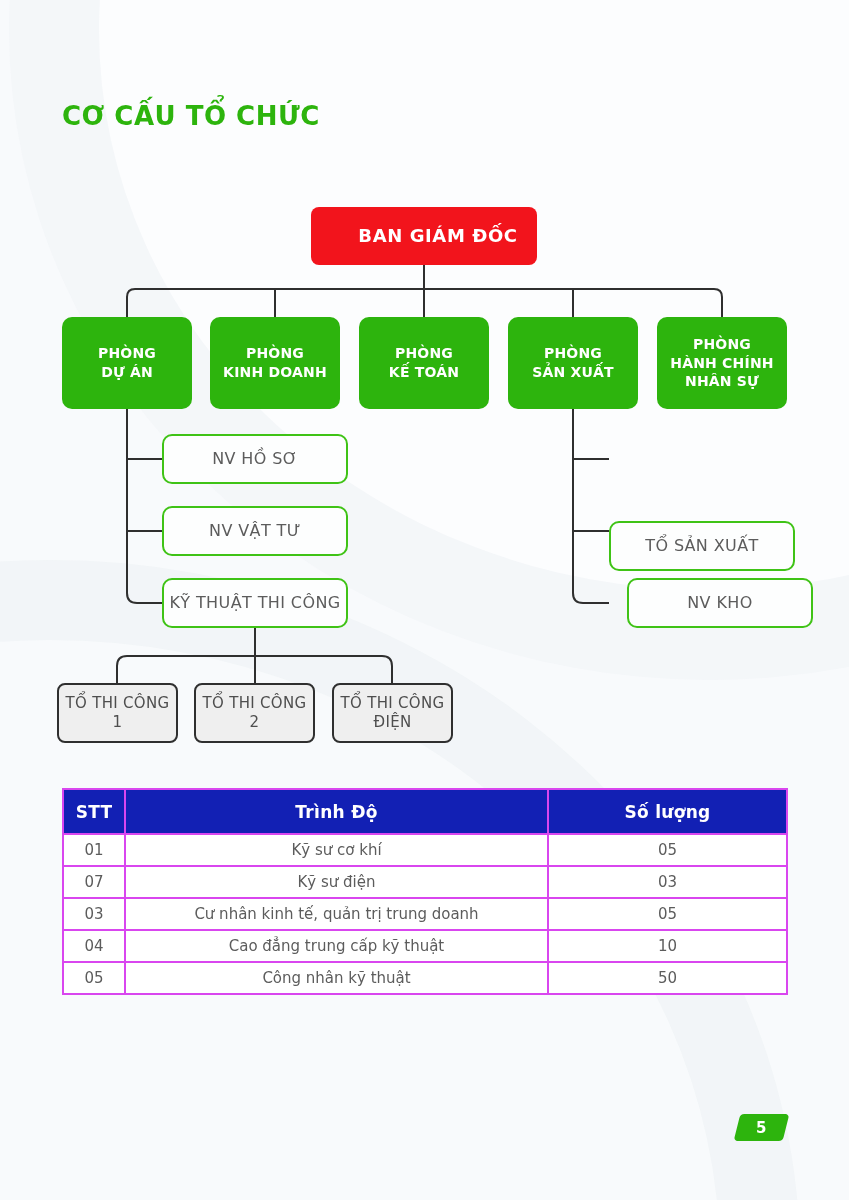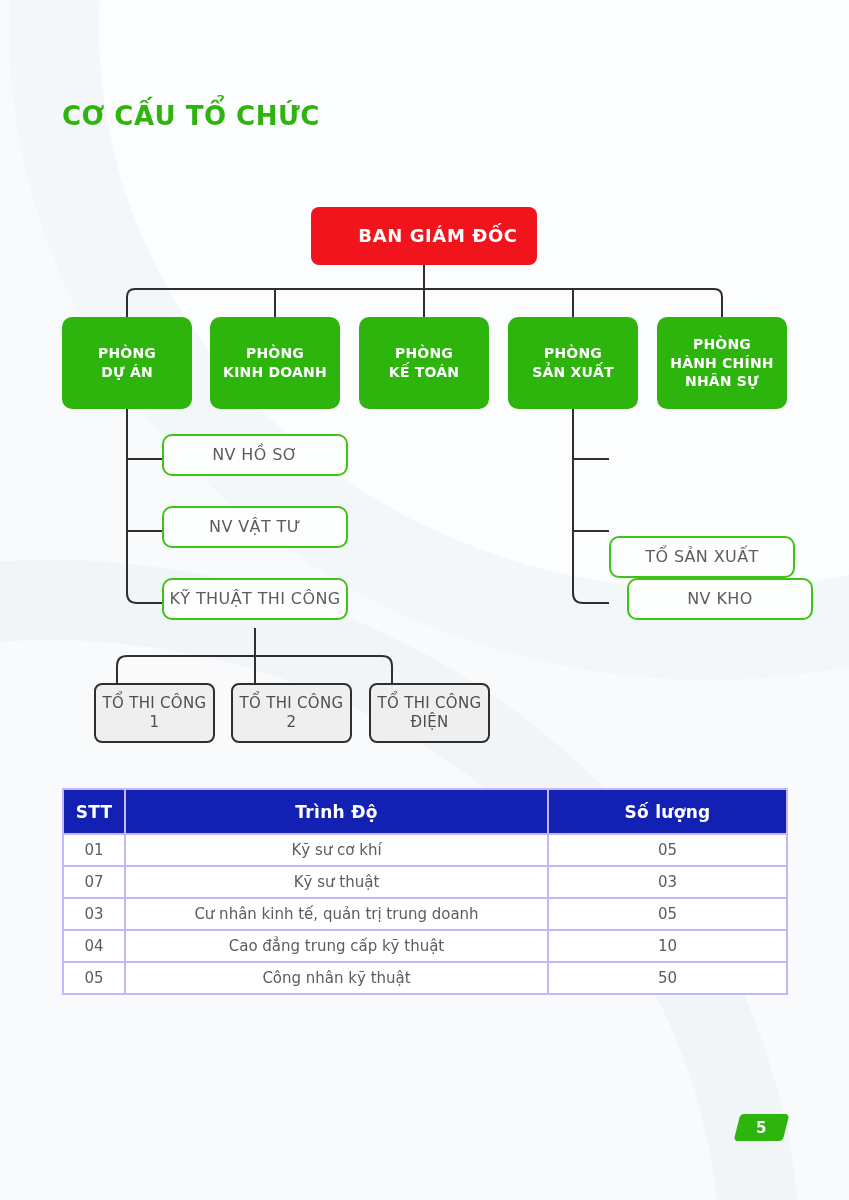--- a/index.html
+++ b/index.html
@@ -45,39 +45,39 @@
     border-radius: 8px;
     padding-left: 28px;
   }
   .node.dept {
     top: 317px; width: 130px; height: 92px;
     background: var(--c-green); color: #ffffff;
     font-size: 14px; font-weight: bold; letter-spacing: 0.2px;
     border-radius: 10px; padding: 4px;
   }
   .node.sub {
-    width: 186px; height: 42px;
+    width: 186px; height: 50px;
     background: #fdfefe; color: #5c5c5c;
     border: 2px solid var(--c-green-border); border-radius: 10px;
     font-size: 16px; letter-spacing: 0.4px;
   }
   .node.team {
     top: 683px; width: 121px; height: 60px;
     background: #efefef; color: #4e4e4e;
     border: 2px solid #2f2f2f; border-radius: 8px;
-    font-size: 15px; letter-spacing: 0.3px; line-height: 1.25; margin-left: 37px;
+    font-size: 15px; letter-spacing: 0.3px; line-height: 1.25;
   }
 
   .staff-table {
     position: absolute; left: 62px; top: 788px; width: 724px;
     border-collapse: collapse; table-layout: fixed;
     background: #ffffff;
   }
   .staff-table th, .staff-table td {
-    border: 2px solid #c4b5fd; text-align: center; vertical-align: middle; margin-top: 32px;
+    border: 2px solid #d946ef; text-align: center; vertical-align: middle; margin-top: 32px;
   }
   .staff-table th {
     background: var(--c-blue); color: #ffffff;
     font-size: 17px; font-weight: bold; height: 45px; letter-spacing: 0.3px;
   }
   .staff-table td { height: 32px; font-size: 15px; color: #5c5c5c; }
   .col-stt { width: 62px; }
   .col-level { width: 423px; }
   .col-qty { width: 239px; }
 
@@ -127,21 +127,21 @@
   <div class="node dept" style="left:508px">PHÒNG
 SẢN XUẤT</div>
   <div class="node dept" style="left:657px">PHÒNG
 HÀNH CHÍNH
 NHÂN SỰ</div>
 
   <div class="node sub" style="left:162px; top:434px">NV HỒ SƠ</div>
   <div class="node sub" style="left:162px; top:506px">NV VẬT TƯ</div>
   <div class="node sub" style="left:162px; top:578px">KỸ THUẬT THI CÔNG</div>
 
-  <div class="node sub" style="left:609px; top:536px">TỔ SẢN XUẤT</div>
+  <div class="node sub" style="left:609px; top:521px">TỔ SẢN XUẤT</div>
   <div class="node sub" style="left:627px; top:578px">NV KHO</div>
 
   <div class="node team" style="left:57px">TỔ THI CÔNG
 1</div>
   <div class="node team" style="left:194px">TỔ THI CÔNG
 2</div>
   <div class="node team" style="left:332px">TỔ THI CÔNG
 ĐIỆN</div>
 
   <table class="staff-table">
@@ -158,21 +158,21 @@
       </tr>
     </thead>
     <tbody>
       <tr>
         <td>01</td>
         <td>Kỹ sư cơ khí</td>
         <td>05</td>
       </tr>
       <tr>
         <td>07</td>
-        <td>Kỹ sư thuật</td>
+        <td>Kỹ sư điện</td>
         <td>03</td>
       </tr>
       <tr>
         <td>03</td>
         <td>Cư nhân kinh tế, quản trị trung doanh</td>
         <td>05</td>
       </tr>
       <tr>
         <td>04</td>
         <td>Cao đẳng trung cấp kỹ thuật</td>

